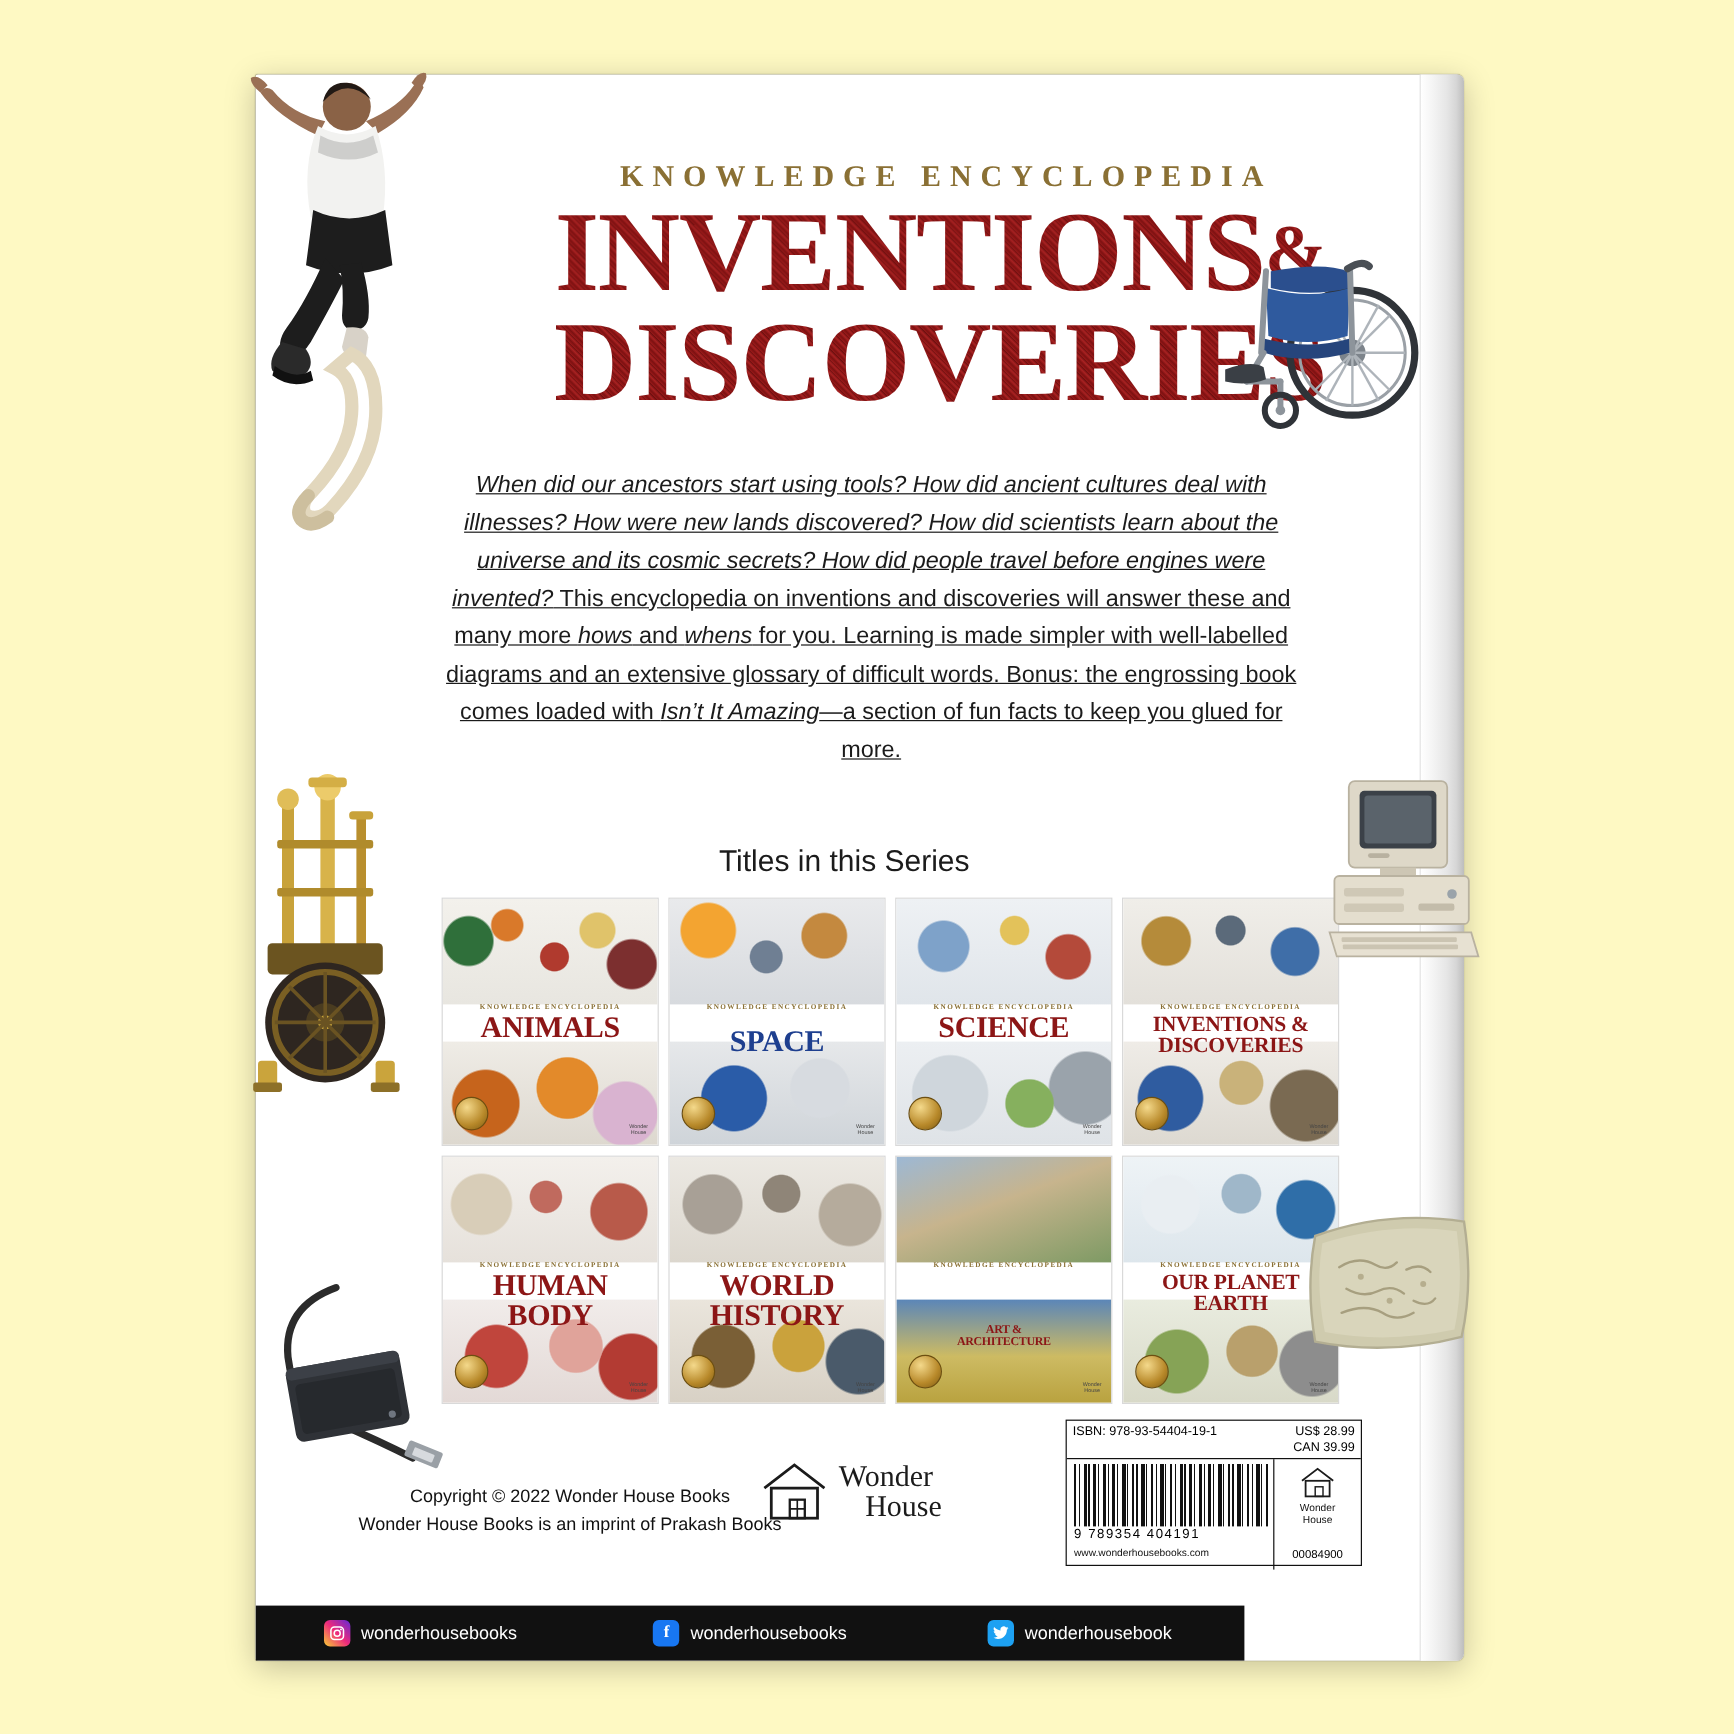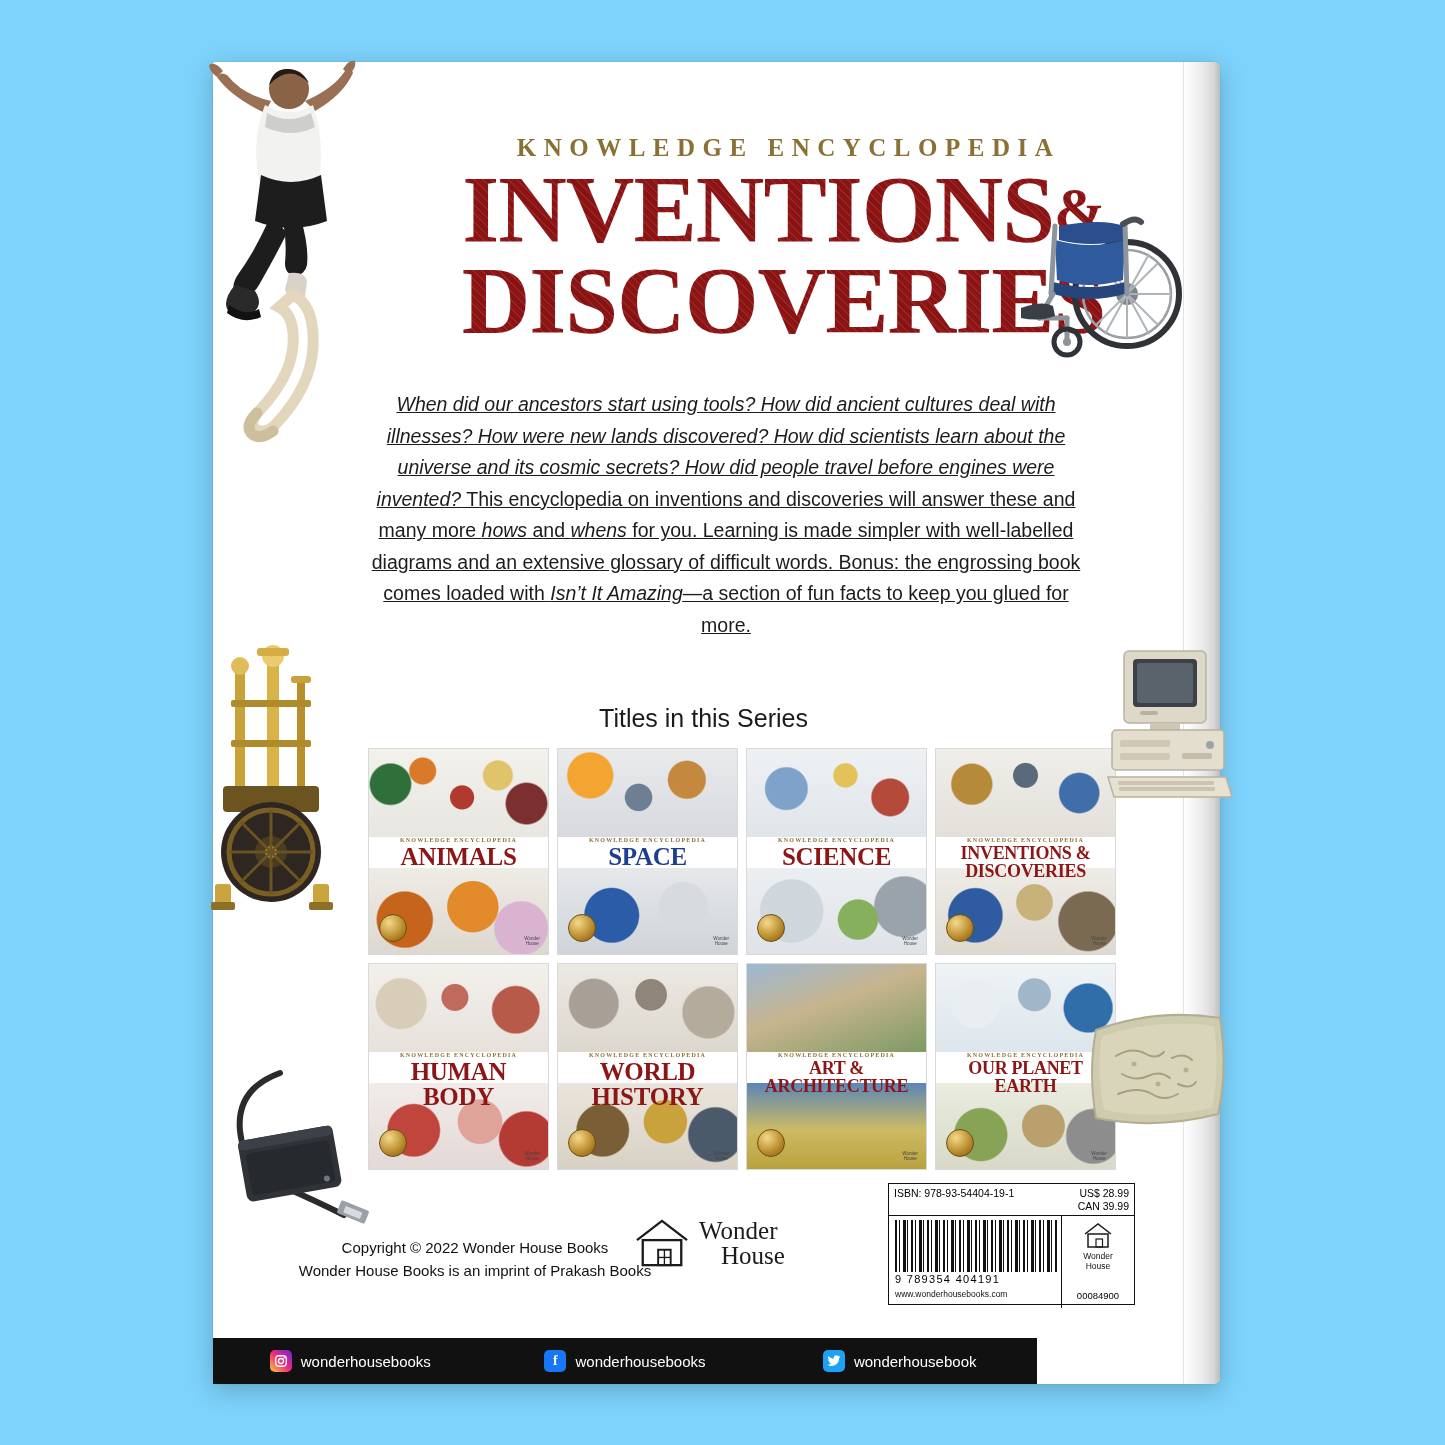--- a/index.html
+++ b/index.html
@@ -10,21 +10,21 @@
   body {
     width: 1445px;
     height: 1445px;
     font-family: "Liberation Sans", sans-serif;
     overflow: hidden;
   }
   .page {
     position: relative;
     width: 1445px;
     height: 1445px;
-    background: #7dd3fc;
+    background: #fef9c3;
   }
   
   .book {
     position: absolute;
     left: 213px;
     top: 62px;
     width: 1007px;
     height: 1322px;
     background: #ffffff;
     box-shadow: 0 6px 26px rgba(0,0,0,0.22), 0 0 1px rgba(0,0,0,0.35);
@@ -172,22 +172,22 @@
     left: 0; top: 96px; width: 100%;
     text-align: center;
     font-family: "Liberation Serif", serif;
     font-weight: 700;
     color: #8c1616;
     line-height: 0.98;
     font-size: 25px;
     letter-spacing: -0.3px;
   }
   .bc-title.small { font-size: 18px; }
-  .bc-title.tiny { font-size: 18px; }
-  .bc-title.blue { color: #1e3f8f; }
+  .bc-title.tiny { font-size: 10px; margin-top: 44px; }
+  .bc-title.blue { color: #1e3f8f; margin-top: 12px; }
   .bc-seal {
     position: absolute;
     left: 10px;
     bottom: 12px;
     width: 26px; height: 26px;
     border-radius: 50%;
     background: radial-gradient(circle at 35% 30%, #f4d98b, #b8892a 60%, #7d5a12);
     border: 1px solid #6d4f11;
   }
   .bc-brand {

